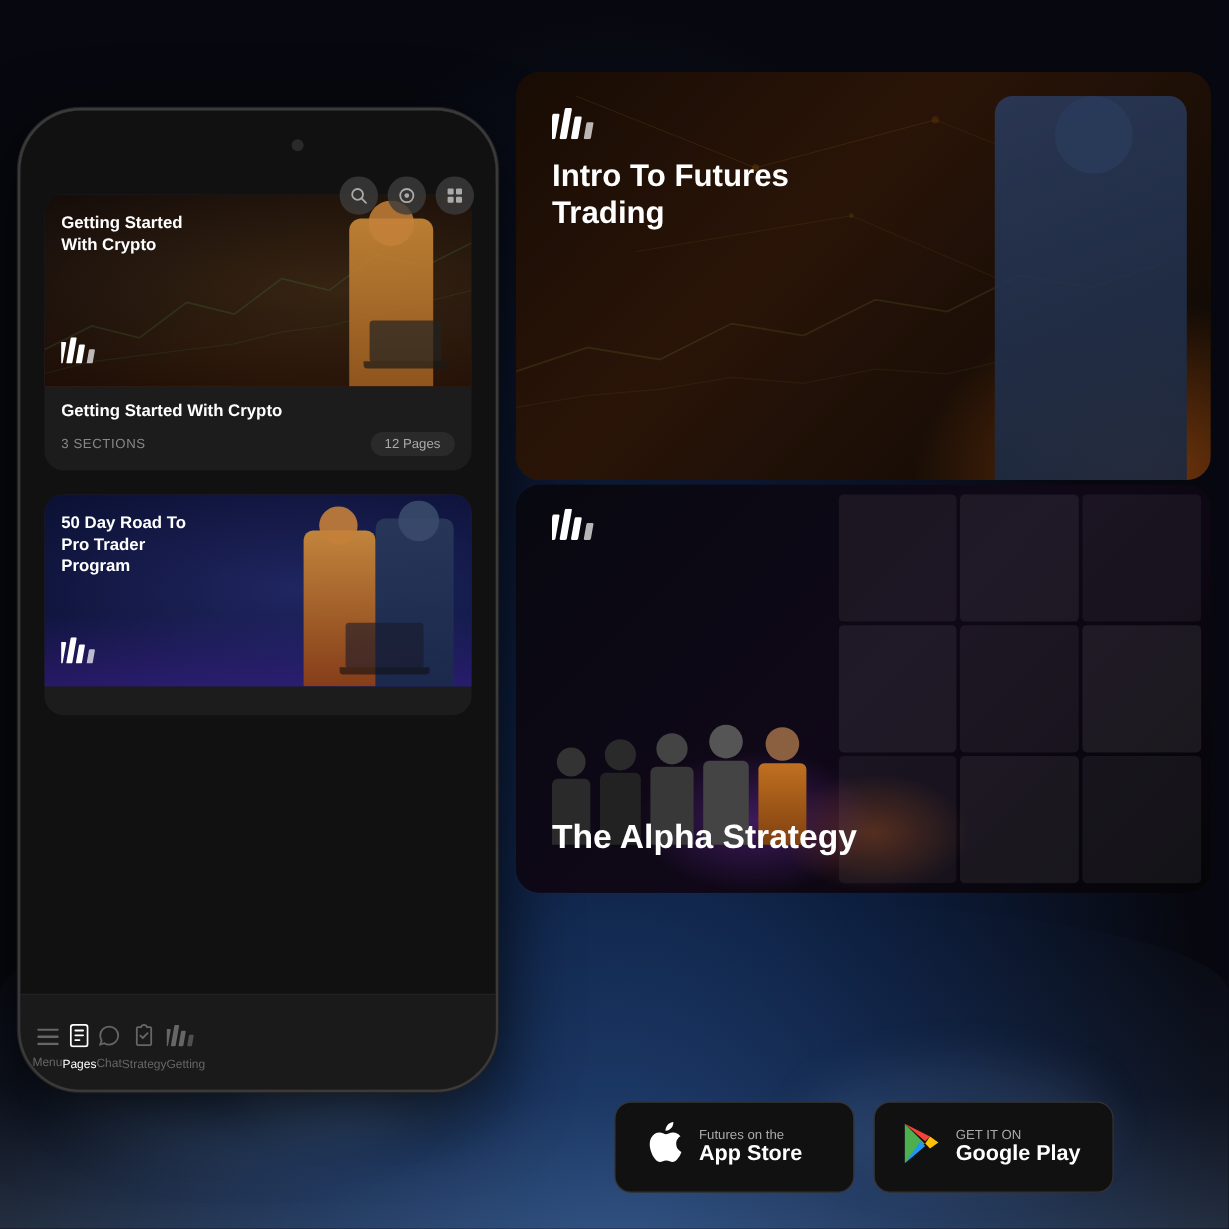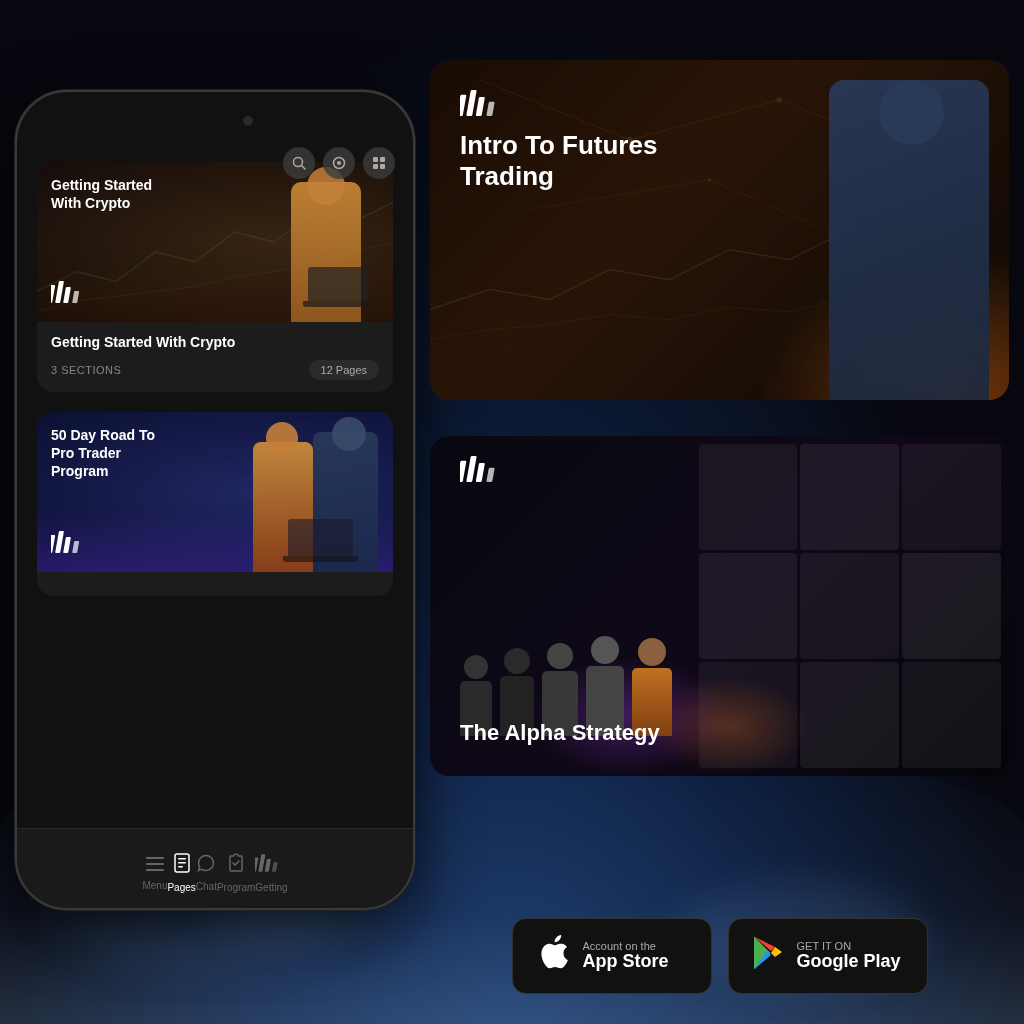--- a/index.html
+++ b/index.html
@@ -190,21 +190,21 @@
     .phone-nav {
       position: absolute;
       bottom: 0;
       left: 0;
       right: 0;
       height: 80px;
       background: #1a1a1a;
       border-top: 1px solid #2a2a2a;
       display: flex;
       align-items: center;
-      justify-content: center;
+      justify-content: flex-start;
       padding: 0 10px;
       border-radius: 0 0 50px 50px;
     }
 
     .nav-item {
       display: flex;
       flex-direction: column;
       align-items: center;
       gap: 4px;
       padding-top: 8px;
@@ -233,21 +233,21 @@
       position: absolute;
       left: 430px;
       top: 60px;
       right: 15px;
       z-index: 10;
     }
 
     .featured-card {
       border-radius: 20px;
       overflow: hidden;
-      margin-bottom: 36px;
+      margin-bottom: 4px;
       position: relative;
       height: 340px;
     }
 
     .featured-content {
       position: absolute;
       inset: 0;
       padding: 30px;
     }
 
@@ -476,21 +476,21 @@
           </div>
           <span class="nav-label">Chat</span>
         </div>
         <div class="nav-item">
           <div class="nav-icon">
             <svg width="16" height="20" viewBox="0 0 16 20" fill="none">
               <path d="M8 1a2.5 2.5 0 0 1 2.45 2H13a1 1 0 0 1 1 1v13a1 1 0 0 1-1 1H3a1 1 0 0 1-1-1V4a1 1 0 0 1 1-1h2.55A2.5 2.5 0 0 1 8 1z" stroke="#666" stroke-width="1.5"></path>
               <path d="M5 10l2 2 4-4" stroke="#666" stroke-width="1.5" stroke-linecap="round"></path>
             </svg>
           </div>
-          <span class="nav-label">Program</span>
+          <span class="nav-label">Strategy</span>
         </div>
         <div class="nav-item">
           <div class="nav-icon">
             <svg width="32" height="20" viewBox="0 0 40 22">
               <rect x="0" y="4" width="5" height="18" rx="1" fill="#666" transform="skewX(-10)"></rect>
               <rect x="8" y="0" width="5" height="22" rx="1" fill="#666" transform="skewX(-10)"></rect>
               <rect x="16" y="6" width="5" height="16" rx="1" fill="#666" transform="skewX(-10)"></rect>
               <rect x="25" y="10" width="5" height="12" rx="1" fill="#666" transform="skewX(-10)" opacity="0.7"></rect>
             </svg>
           </div>
@@ -594,36 +594,36 @@
     <div class="card2-logo">
       <svg width="50" height="26" viewBox="0 0 40 22">
         <rect x="0" y="4" width="5" height="18" rx="1" fill="white" transform="skewX(-10)"></rect>
         <rect x="8" y="0" width="5" height="22" rx="1" fill="white" transform="skewX(-10)"></rect>
         <rect x="16" y="6" width="5" height="16" rx="1" fill="white" transform="skewX(-10)"></rect>
         <rect x="25" y="10" width="5" height="12" rx="1" fill="white" transform="skewX(-10)" opacity="0.7"></rect>
       </svg>
     </div>
 
     <div style="position:absolute;bottom:30px;left:30px;">
-      <div style="color:white;font-size:22px;font-weight:700;">The Alpha Strategy</div>
+      <div style="color:white;font-size:28px;font-weight:700;">The Alpha Strategy</div>
     </div>
   </div>
 
 </div>
 
 <div class="store-buttons">
 
   <div class="store-btn">
     <div class="store-btn-icon">
       <svg width="32" height="38" viewBox="0 0 32 38" fill="white">
         <path d="M26.5 20.2c-.1-4.2 3.4-6.2 3.5-6.3-1.9-2.8-4.9-3.2-5.9-3.2-2.5-.3-4.9 1.5-6.2 1.5-1.3 0-3.3-1.5-5.4-1.4-2.7.04-5.3 1.6-6.7 4.1-2.9 5-0.7 12.3 2 16.4 1.4 1.9 3 4.1 5.1 4 2.1-.1 2.8-1.3 5.3-1.3 2.5 0 3.2 1.3 5.4 1.3 2.2-.04 3.6-2 5-3.9 1.6-2.2 2.2-4.4 2.2-4.5-.05-.02-4.2-1.6-4.3-6.5zM22.4 7.1c1.1-1.4 1.9-3.3 1.7-5.2-1.6.07-3.6 1.1-4.8 2.5-1 1.2-1.9 3.1-1.7 4.9 1.8.1 3.7-.9 4.8-2.2z"></path>
       </svg>
     </div>
     <div class="store-btn-text">
-      <span class="store-btn-sub">Account on the</span>
+      <span class="store-btn-sub">Futures on the</span>
       <span class="store-btn-main">App Store</span>
     </div>
   </div>
 
   <div class="store-btn">
     <div class="store-btn-icon">
       <svg width="30" height="34" viewBox="0 0 30 34">
         <path d="M1 1.5L17.5 18 1 34.5V1.5z" fill="#4CAF50"></path>
         <path d="M1 1.5l21 10.5-4 4L1 1.5z" fill="#F44336"></path>
         <path d="M1 34.5l17-14.5-4-4L1 34.5z" fill="#2196F3"></path>

